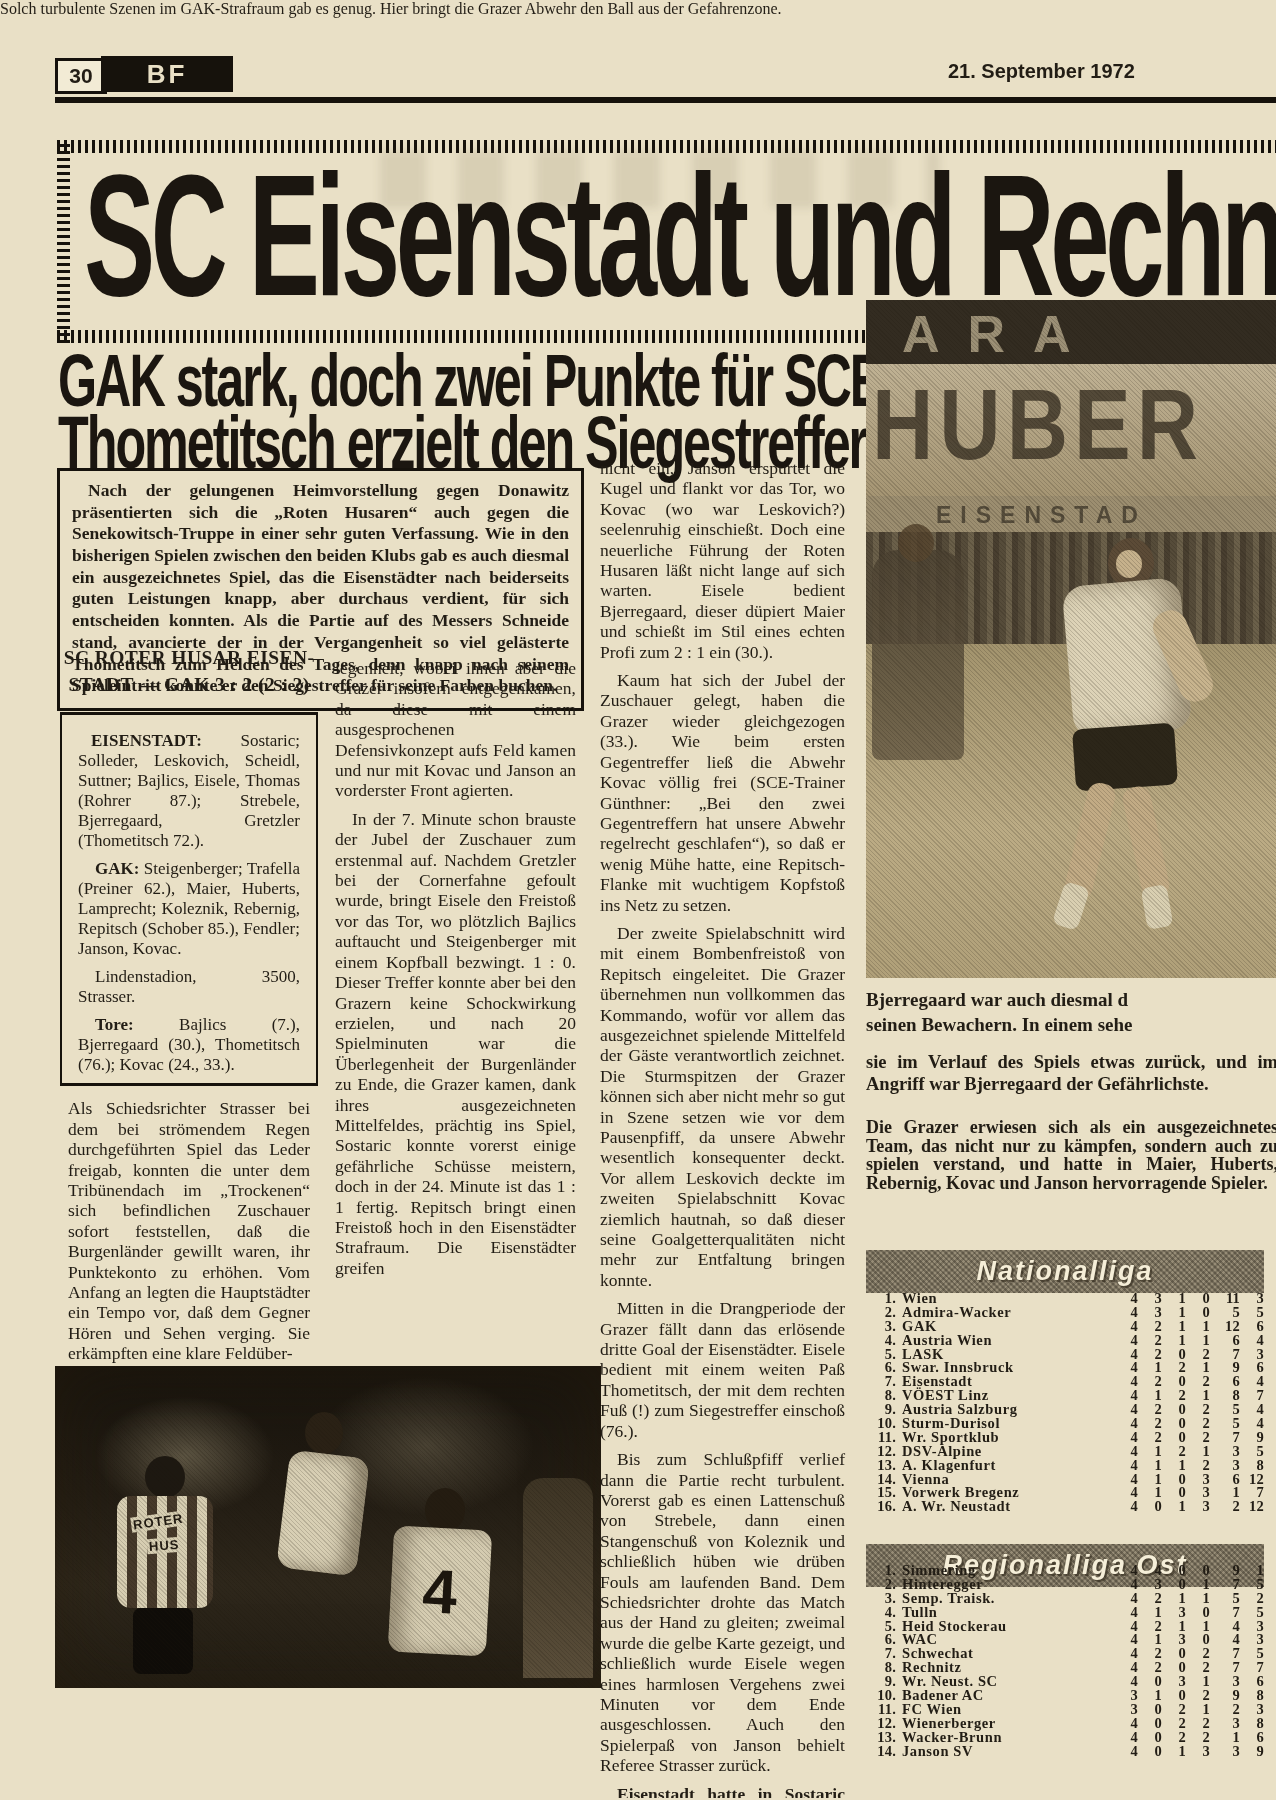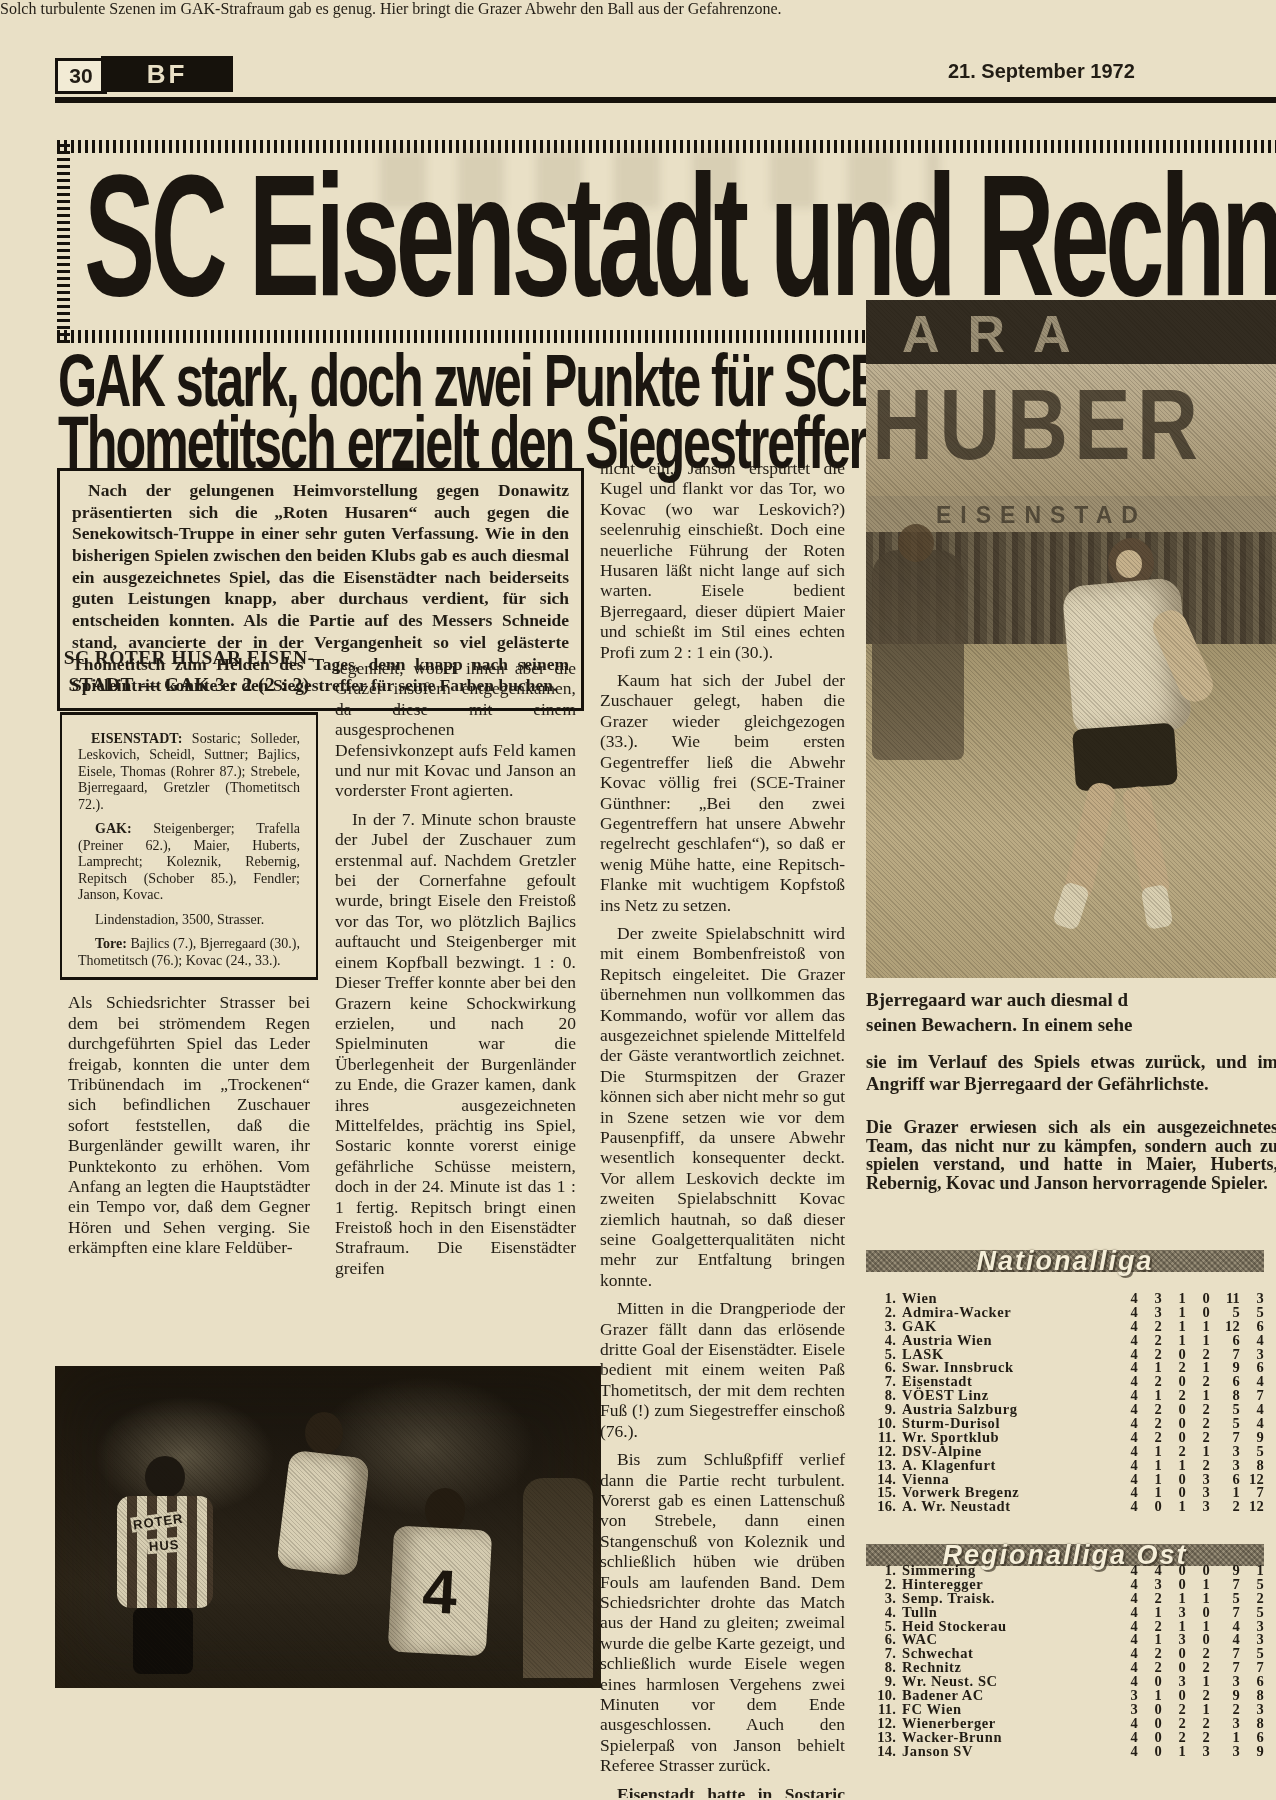--- a/index.html
+++ b/index.html
@@ -40,40 +40,40 @@
   
   .introbox{left:57px;top:468px;width:497px;border:3px solid #16120c;background:transparent;
             padding:9px 12px 11px;font-weight:bold;font-size:17.5px;line-height:1.24;
             text-align:justify;text-indent:16px;}
 
   
   .bodytxt{font-size:17.5px;line-height:20.4px;text-align:justify;}
   .col1{left:60px;top:644px;width:258px;}
   .match-title{text-align:center;font-weight:bold;font-size:19.5px;line-height:1.4;letter-spacing:.4px;}
   .lineup-box{margin-top:13px;border:2px solid #16120c;border-top-width:3px;border-bottom-width:3px;
-              padding:8px 8px 6px;font-size:14px;line-height:1.18;}
+              padding:8px 8px 6px;font-size:17px;line-height:1.18;}
   .lineup-box p{margin:0 0 9px;text-indent:13px;text-align:justify;}
   .lineup-box p:last-child{margin-bottom:2px;}
   .col1 .col1-p{margin-top:12px;}
 
   .col2{left:327px;top:650px;width:257px;}
   .col3{left:592px;top:450px;width:261px;height:1348px;overflow:hidden;}
   .bodytxt p{margin:8px;}
   .bodytxt p + p{text-indent:17px;margin-top:2px;}
   .bold-p{font-weight:bold;}
 
   
   .caption-tr{left:866px;top:988px;width:410px;font-weight:bold;font-size:19px;line-height:1.3;
               white-space:nowrap;overflow:hidden;}
   .col4p{left:866px;width:412px;font-weight:bold;text-align:justify;}
   .col4p1{top:1052px;font-size:18.5px;line-height:21.5px;}
   .col4p2{top:1118px;font-size:18px;line-height:18.6px;}
 
   
-  .band{left:866px;width:398px;height:22px;background-color:#968c76;
+  .band{left:866px;width:398px;height:43px;background-color:#968c76;
         background-image:repeating-linear-gradient(45deg,rgba(32,27,18,.30) 0 2px,transparent 2px 4px),
                          repeating-linear-gradient(-45deg,rgba(32,27,18,.22) 0 2px,transparent 2px 4px);
         display:flex;align-items:center;justify-content:center;}
   .band span{font:italic 800 27px "Liberation Sans",sans-serif;color:#f5eed8;letter-spacing:2px;
         text-shadow:2px 2px 0 rgba(55,48,34,.65),0 0 2px #5b5340;}
   .band1{top:1250px;} .band2{top:1512px;margin-top:32px;}
 
   
   .ltable{left:866px;width:398px;font-weight:bold;font-size:14.5px;letter-spacing:.2px;}
   .ltable1{top:1292px;} .ltable2{top:1564px;}

